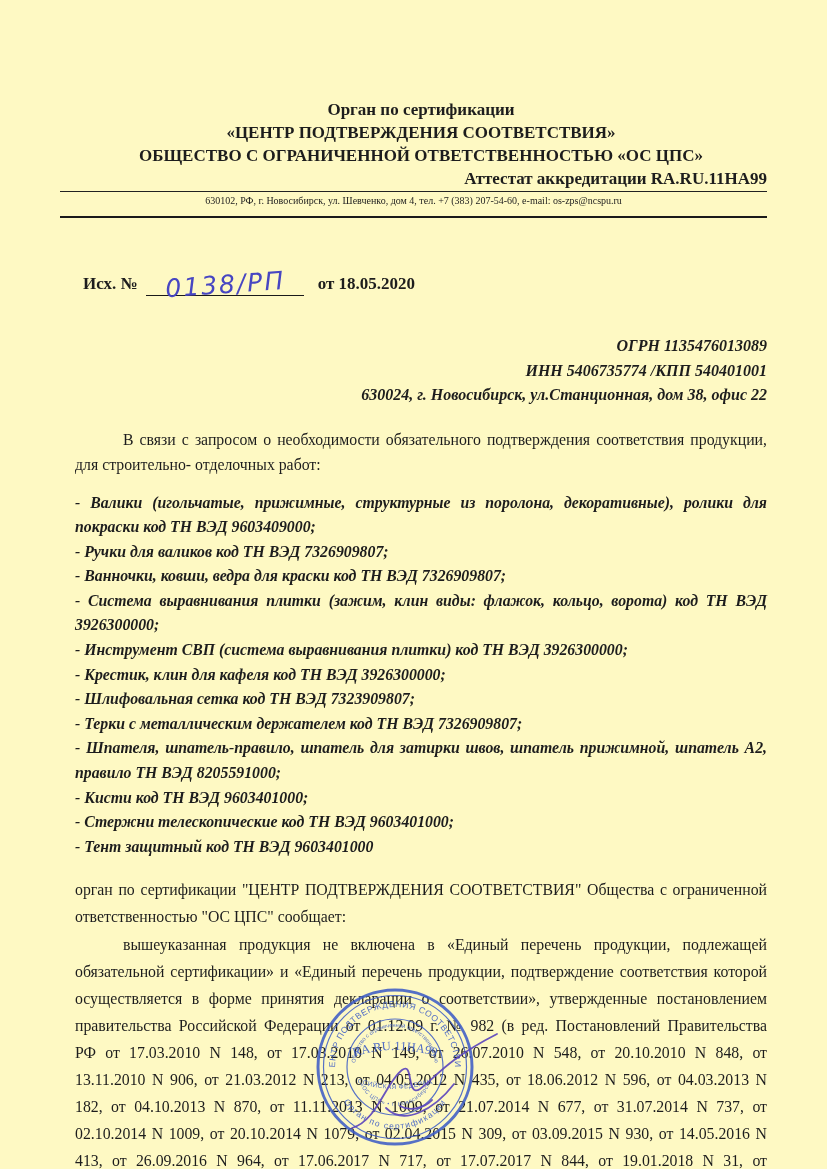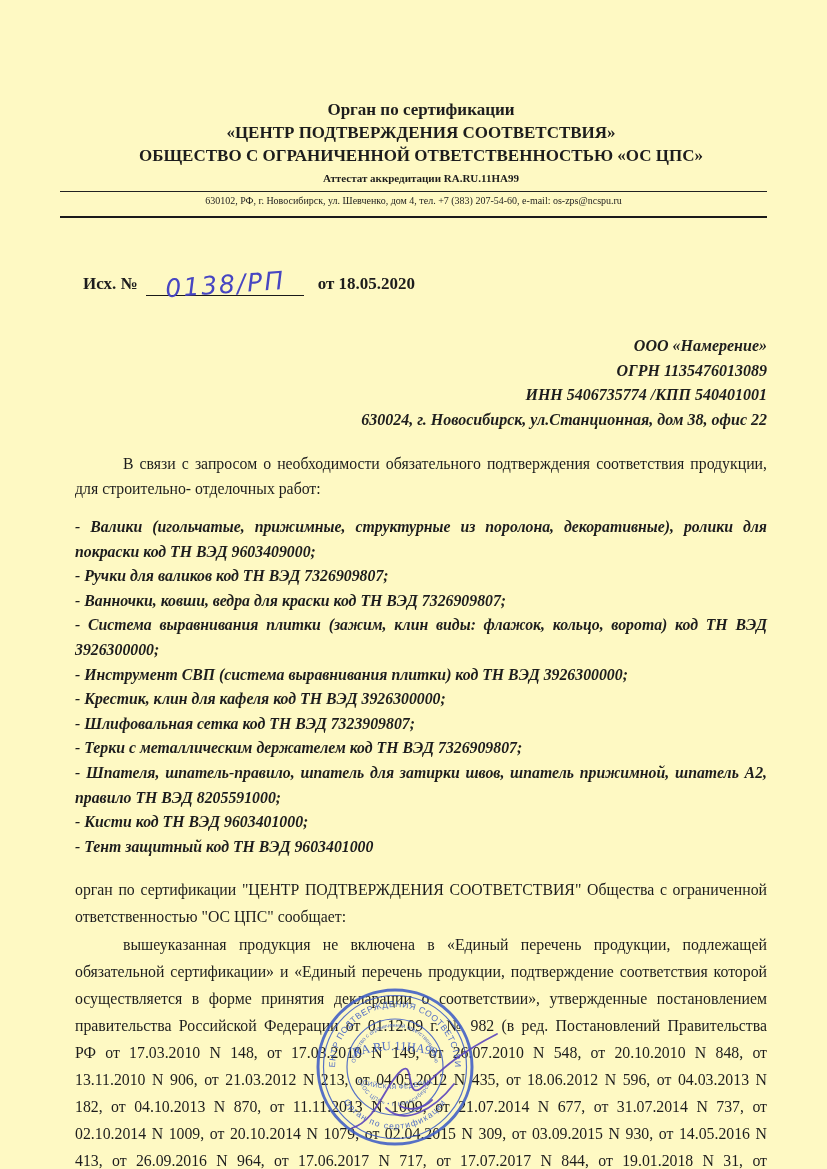--- a/index.html
+++ b/index.html
@@ -10,21 +10,21 @@
     background:#fef9c3;
     font-family:"Liberation Serif", serif;
     color:#1d1d1d;
     overflow:hidden;
   }
   .content{position:absolute;left:75px;top:0;width:692px;}
   
   .hdr{margin-top:98px;text-align:center;font-weight:bold;line-height:23px;}
   .hdr-l1{font-size:17px;}
   .hdr-l2,.hdr-l3{font-size:17px;}
-  .hdr-l4{font-size:11px;}
+  .hdr-l4{font-size:17px;text-align:right;}
   .rule-thin{position:absolute;left:60px;width:707px;top:191px;border-top:1.3px solid #222;}
   .addr{position:absolute;left:60px;width:707px;top:195px;text-align:center;font-size:10px;}
   .rule-thick{position:absolute;left:60px;width:707px;top:216px;border-top:2.6px solid #1a1a1a;}
   
   .ref-line{margin-top:34px;font-size:17px;font-weight:bold;height:44px;display:flex;align-items:flex-end;}
   .ref-label{padding-bottom:2px;margin-left:8px;}
   .ref-slot{display:inline-block;width:158px;margin-left:8px;border-bottom:1.6px solid #1a1a1a;text-align:center;position:relative;}
   .handwritten{
     display:inline-block;
     font-family:"DejaVu Sans", sans-serif;
@@ -64,39 +64,39 @@
   <div class="rule-thick"></div>
 
   <div class="content" style="top:218px;">
     <div class="ref-line">
       <span class="ref-label">Исх. №</span>
       <span class="ref-slot"><span class="handwritten">0138/РП</span></span>
       <span class="ref-date">от 18.05.2020</span>
     </div>
 
     <div class="recipient">
-      <div>ООО «Намерение»</div>
       <div>ОГРН 1135476013089</div>
       <div>ИНН 5406735774 /КПП 540401001</div>
       <div>630024, г. Новосибирск, ул.Станционная, дом 38, офис 22</div>
     </div>
 
     <div class="intro">В связи с запросом о необходимости обязательного подтверждения соответствия продукции, для строительно- отделочных работ:</div>
 
     <div class="products">
       <p>- Валики (игольчатые, прижимные, структурные из поролона, декоративные), ролики для покраски код ТН ВЭД 9603409000;</p>
       <p>- Ручки для валиков код ТН ВЭД 7326909807;</p>
       <p>- Ванночки, ковши, ведра для краски код ТН ВЭД 7326909807;</p>
       <p>- Система выравнивания плитки (зажим, клин виды: флажок, кольцо, ворота) код ТН ВЭД 3926300000;</p>
       <p>- Инструмент СВП (система выравнивания плитки) код ТН ВЭД 3926300000;</p>
       <p>- Крестик, клин для кафеля код ТН ВЭД 3926300000;</p>
       <p>- Шлифовальная сетка код ТН ВЭД 7323909807;</p>
       <p>- Терки с металлическим держателем код ТН ВЭД 7326909807;</p>
       <p>- Шпателя, шпатель-правило, шпатель для затирки швов, шпатель прижимной, шпатель А2, правило ТН ВЭД 8205591000;</p>
       <p>- Кисти код ТН ВЭД 9603401000;</p>
+      <p>- Стержни телескопические код ТН ВЭД 9603401000;</p>
       <p>- Тент защитный код ТН ВЭД 9603401000</p>
     </div>
 
     <p class="statement">орган по сертификации "ЦЕНТР ПОДТВЕРЖДЕНИЯ СООТВЕТСТВИЯ" Общества с ограниченной ответственностью "ОС ЦПС" сообщает:</p>
     <p class="conclusion">вышеуказанная продукция не включена  в «Единый перечень продукции, подлежащей обязательной сертификации» и «Единый перечень продукции, подтверждение соответствия которой осуществляется в форме принятия декларации о соответствии», утвержденные постановлением правительства Российской Федерации от 01.12.09 г. № 982 (в ред. Постановлений Правительства РФ от 17.03.2010 N 148, от 17.03.2010 N 149, от 26.07.2010 N 548, от 20.10.2010 N 848, от 13.11.2010 N 906, от 21.03.2012 N 213, от 04.05.2012 N 435, от 18.06.2012 N 596, от 04.03.2013 N 182, от 04.10.2013 N 870, от 11.11.2013 N 1009, от 21.07.2014 N 677, от 31.07.2014 N 737, от 02.10.2014 N 1009, от 20.10.2014 N 1079, от 02.04.2015 N 309, от 03.09.2015 N 930, от 14.05.2016 N 413, от 26.09.2016 N 964, от 17.06.2017 N 717, от 17.07.2017 N 844, от 19.01.2018 N 31, от 21.02.2018 N 178, от 28.02.2019 N 199, от 07.03.2019 N 237, от 24.04.2019 N 489, от 20.11.2019 N 1476, от 26.12.2019 N 1854, от 15.01.2020 N 14, от 10.02.2020 N 116) и предоставление сертификата соответствия или декларации о соответствии не требуется.</p>
 
   </div>
 
   <div class="stamp-wrap">
     <svg width="240" height="183" viewBox="0 0 240 183" xmlns="http://www.w3.org/2000/svg">

